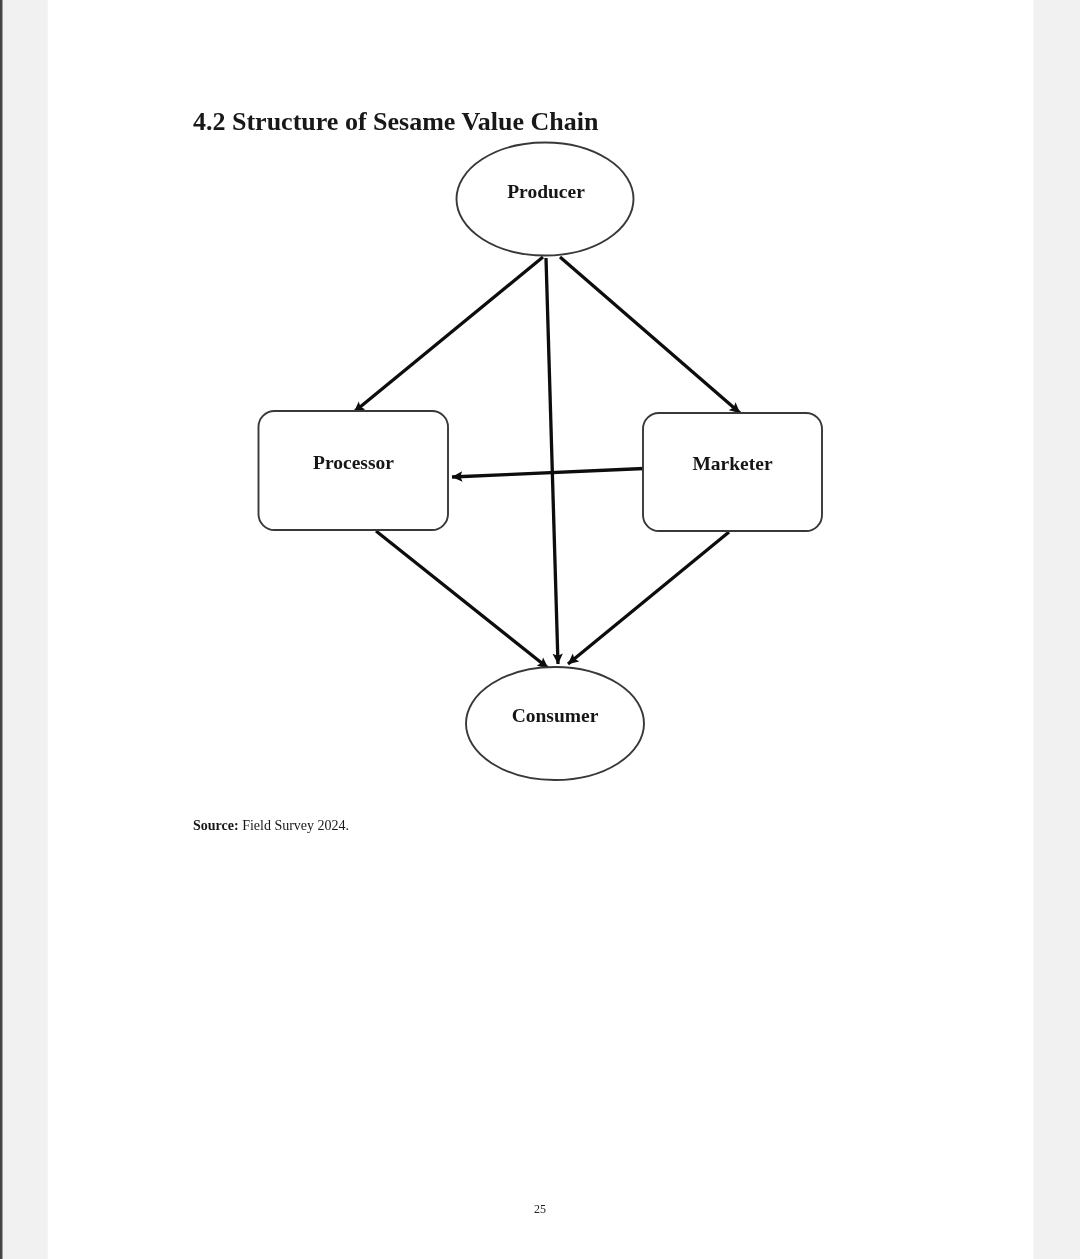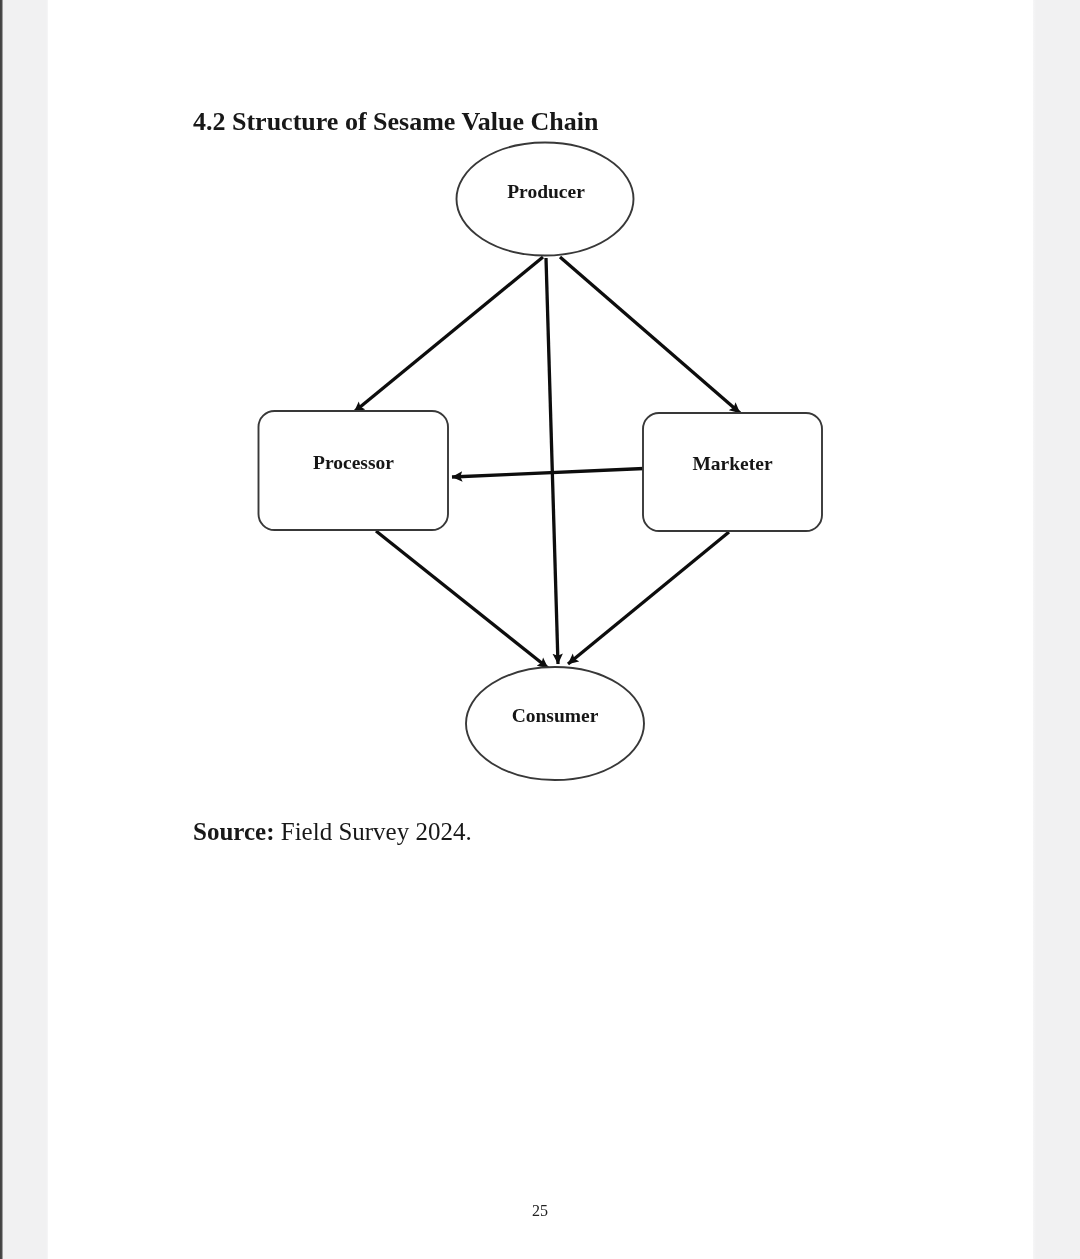--- a/index.html
+++ b/index.html
@@ -14,25 +14,25 @@
   .bar-right{
     position:absolute;right:0;top:0;width:47px;height:1259px;
     background:linear-gradient(to left,#f1f1f2 0,#f1f1f2 44px,#f6f6f7 47px);
   }
   .title{
     position:absolute;left:193px;top:107px;filter:blur(0.3px);
     font-size:26px;font-weight:bold;color:#181818;white-space:nowrap;
   }
   .source{
     position:absolute;left:193px;top:818px;filter:blur(0.3px);
-    font-size:25px;color:#181818;white-space:nowrap;
+    font-size:14px;color:#181818;white-space:nowrap;
   }
   .pageno{
     position:absolute;left:0;top:1202px;width:1080px;text-align:center;
-    font-size:16px;color:#222;
+    font-size:12px;color:#222;
   }
   svg.diagram{position:absolute;left:0;top:0;filter:blur(0.5px);}
   svg text{font-family:"Liberation Serif", serif;font-weight:bold;fill:#161616;font-size:19.5px;}
 </style>
 </head>
 <body>
 <div class="bar-left"></div>
 <div class="bar-right"></div>
 <div class="title">4.2 Structure of Sesame Value Chain</div>
 

